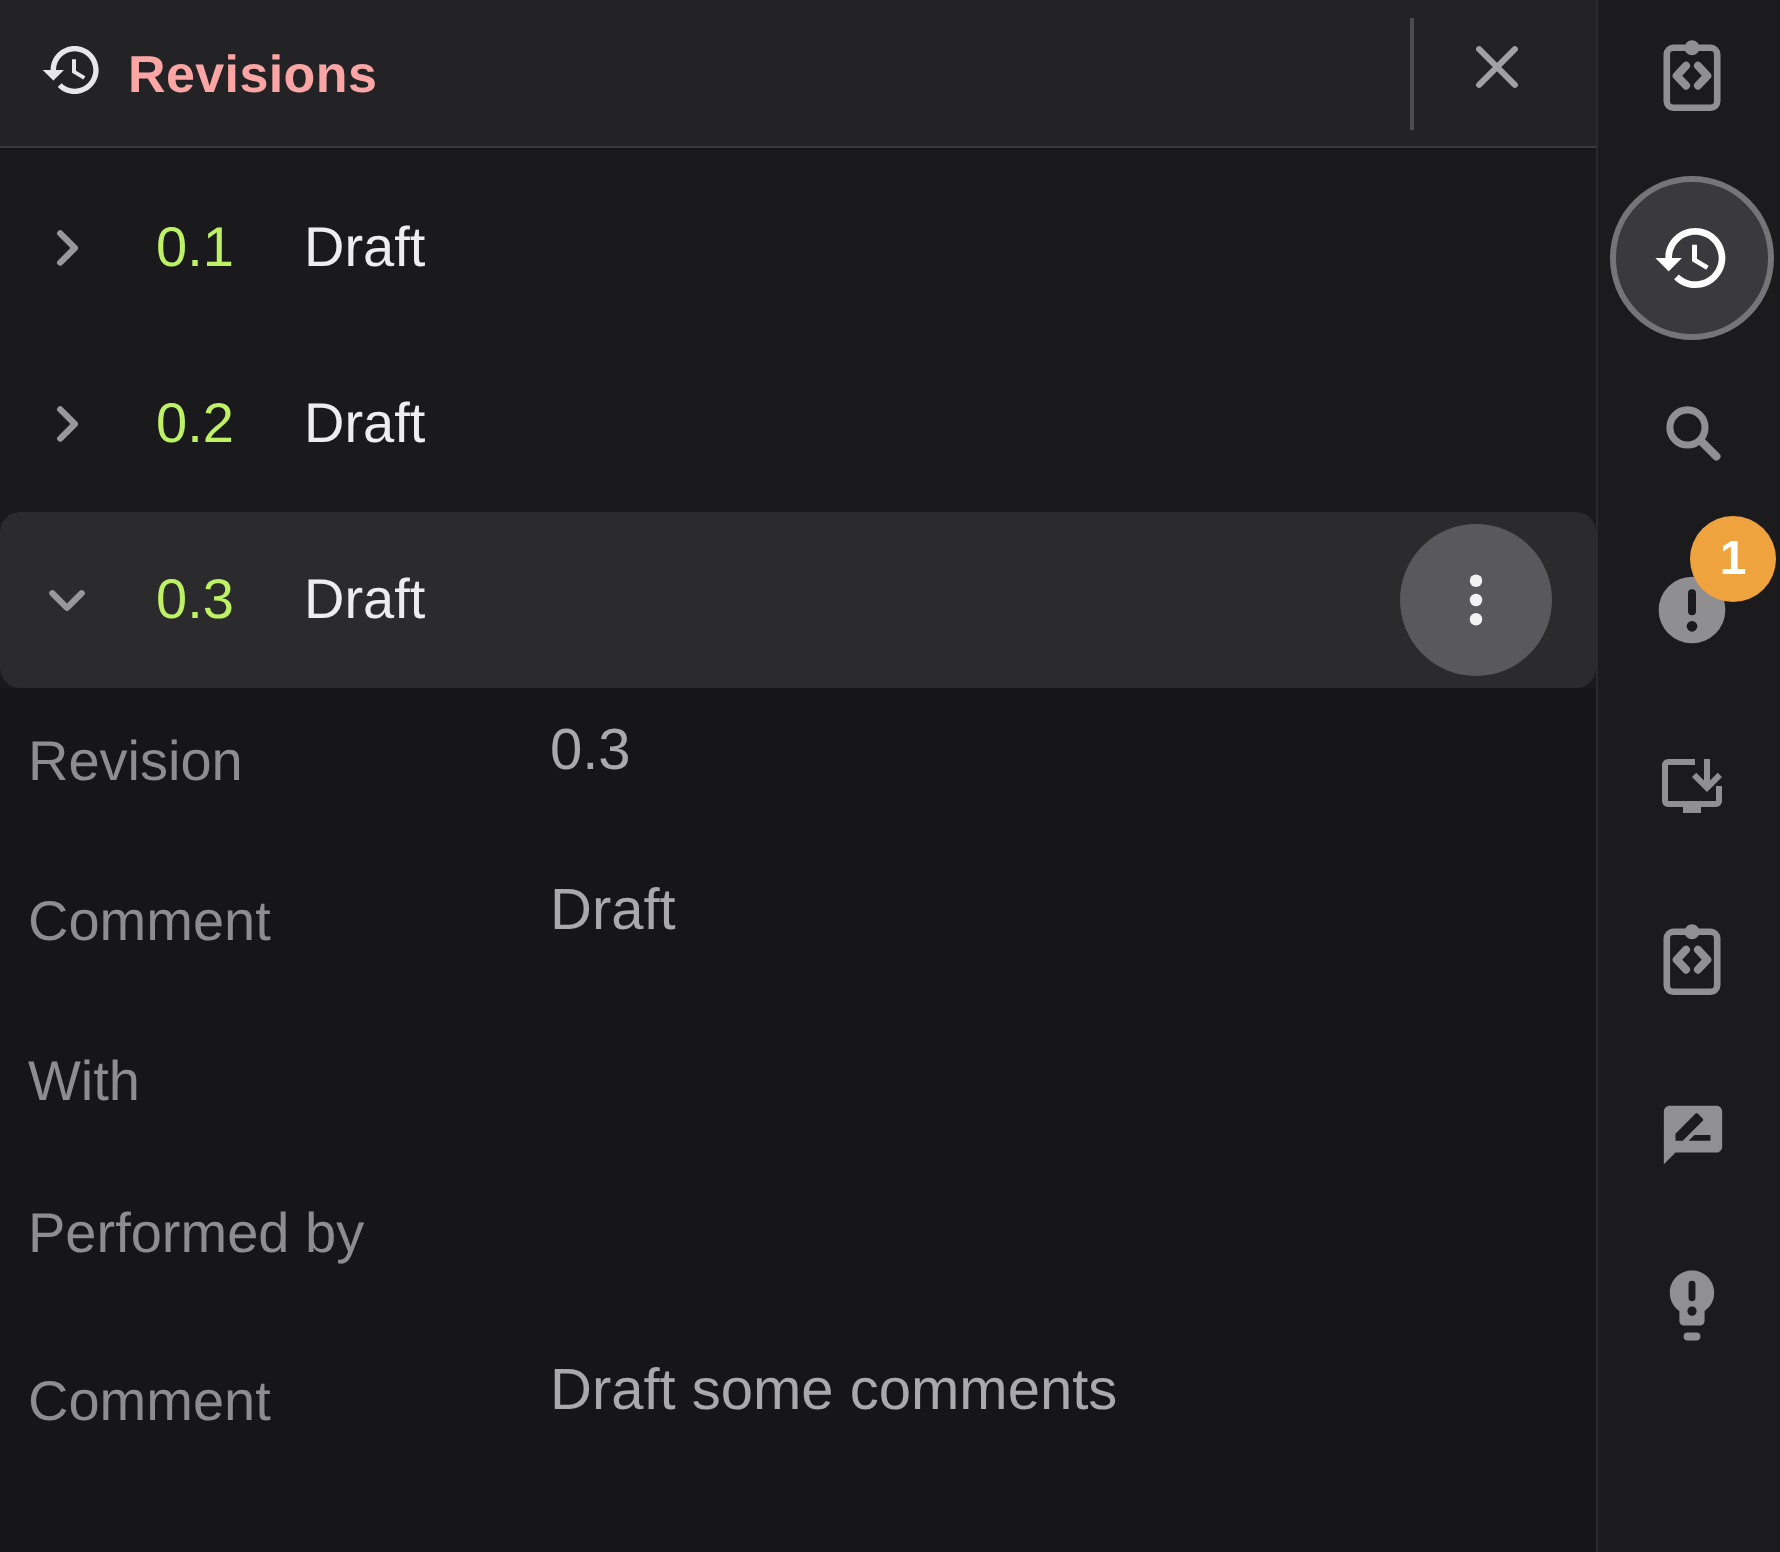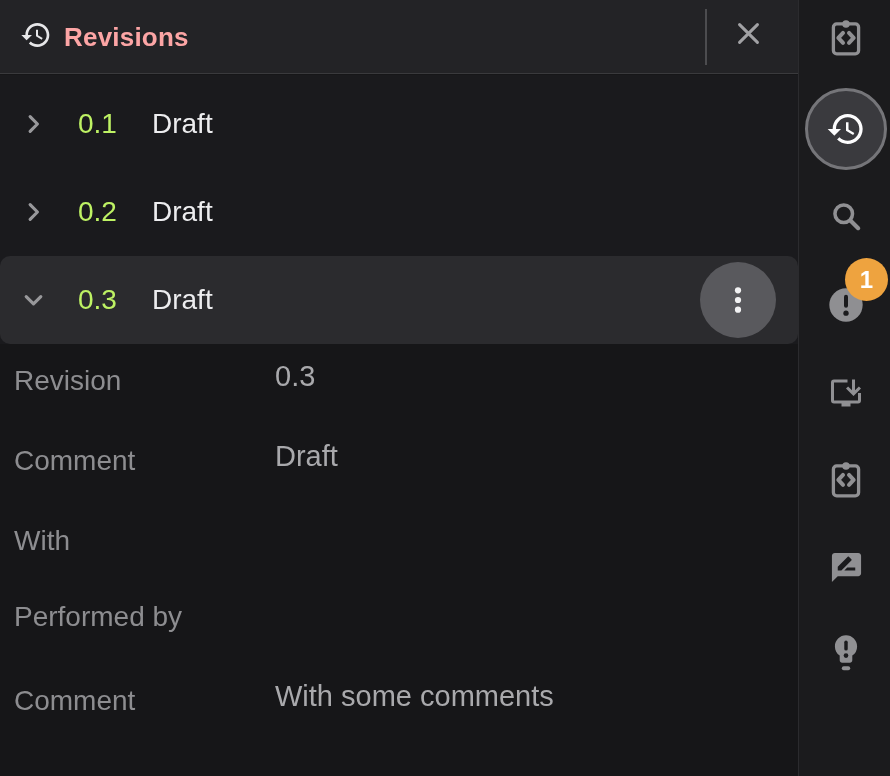--- a/index.html
+++ b/index.html
@@ -171,21 +171,21 @@
         <span class="detail-value">Draft</span>
       </div>
       <div class="detail-row dr2">
         <span class="detail-label">With</span>
       </div>
       <div class="detail-row dr3">
         <span class="detail-label">Performed by</span>
       </div>
       <div class="detail-row dr4">
         <span class="detail-label">Comment</span>
-        <span class="detail-value">With some comments</span>
+        <span class="detail-value">Draft some comments</span>
       </div>
     </div>
 
   </div>
 
   <div class="sidebar">
 
     <button class="side-btn sb1">
       <span style="display:flex;">
         <svg class="icon-clip" viewBox="0 0 24 28">

